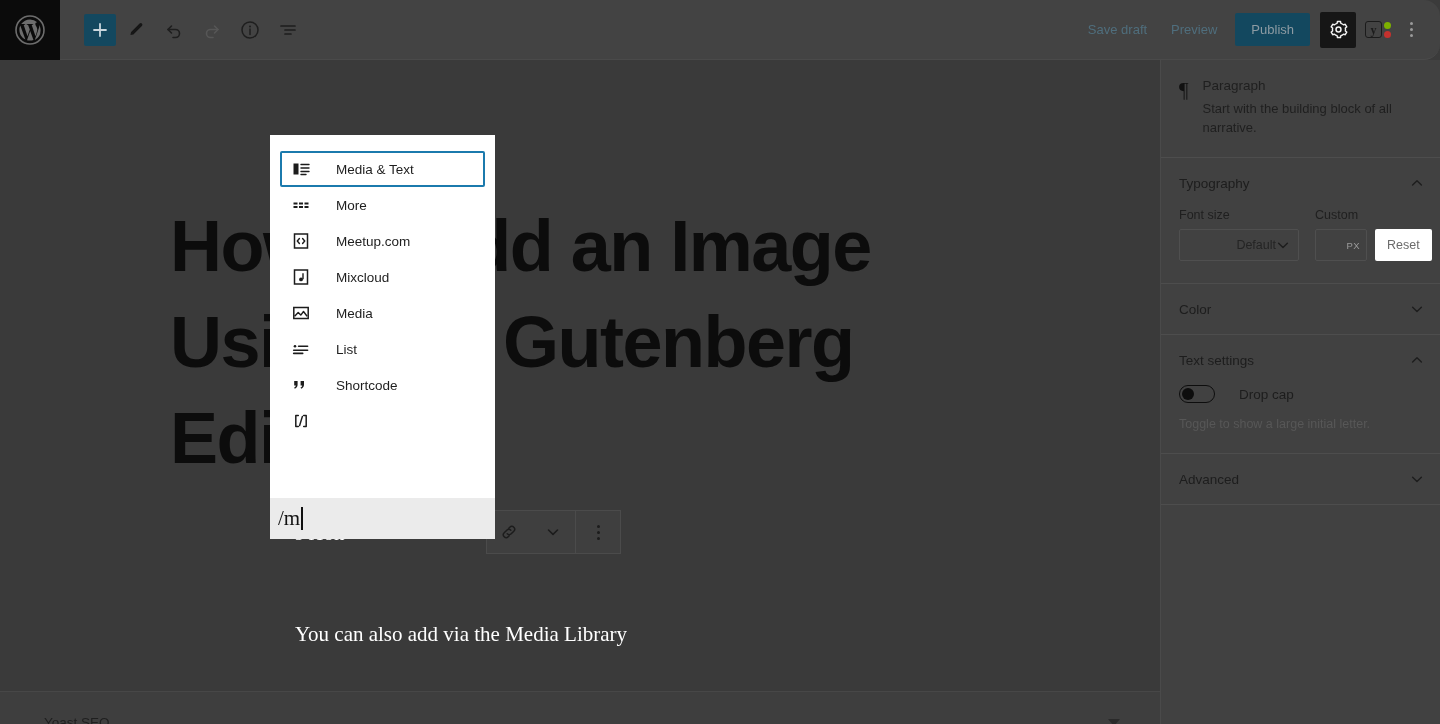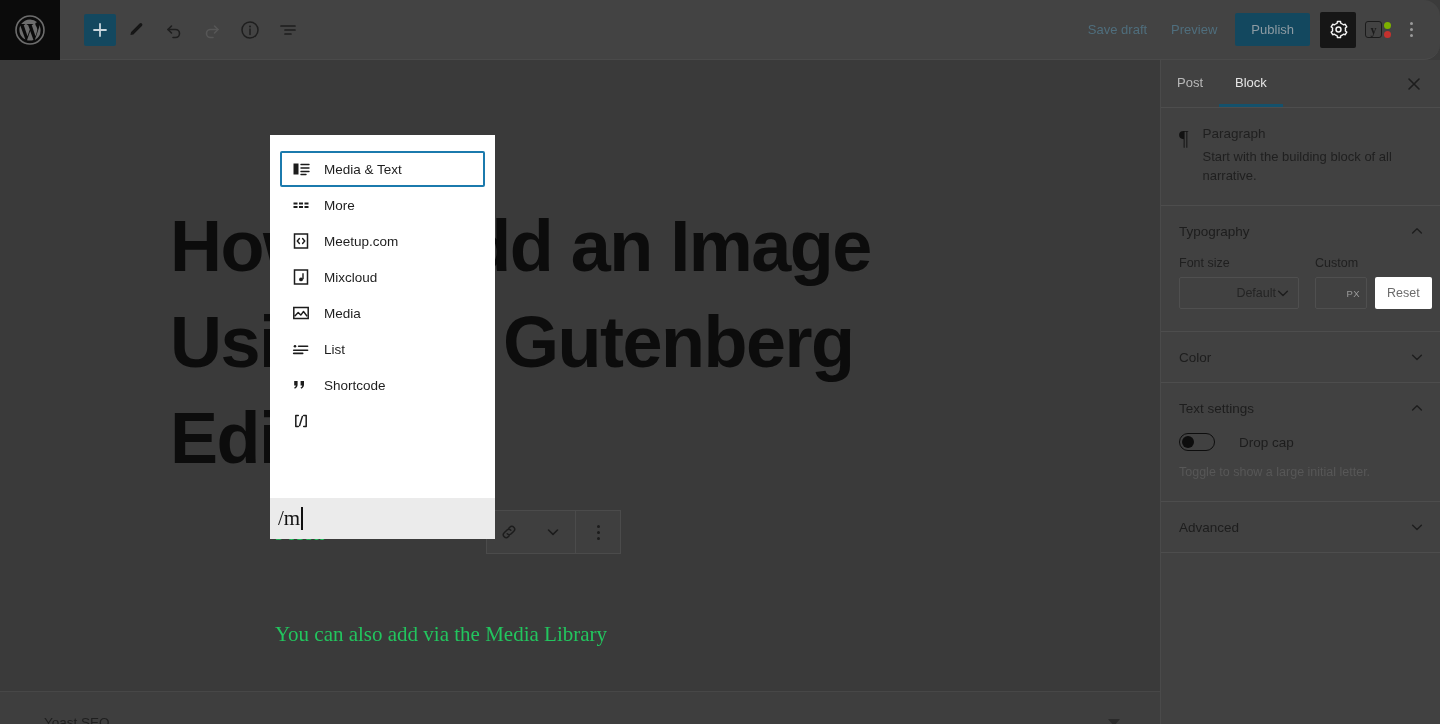--- a/index.html
+++ b/index.html
@@ -81,21 +81,21 @@
 
   
   .post-title {
     position: absolute; left: 170px; top: 138px; width: 830px;
     font-family: "Liberation Sans", sans-serif;
     font-weight: 700; font-size: 72px; line-height: 96px;
     letter-spacing: -1.5px; color: #0c0c0c;
   }
   .para-line {
     position: absolute; font-family: "Liberation Serif", serif;
-    font-size: 21px; color: #22c55e; white-space: nowrap;
+    font-size: 21px; color: #ffffff; white-space: nowrap; margin-left: 20px;
   }
   .para-hidden { left: 275px; top: 461px; }
   .para-second { left: 275px; top: 562px; }
 
   
   .block-toolbar {
     position: absolute; left: 486px; top: 450px; height: 44px;
     background: #3f3f3f; border: 1px solid #4b4b4b;
     display: flex; align-items: center;
   }
@@ -108,21 +108,21 @@
   
   .slash-popover {
     position: absolute; left: 270px; top: 135px; width: 225px; height: 404px;
     z-index: 40;
   }
   .slash-list {
     background: #ffffff; width: 225px; height: 363px;
     padding: 16px 10px 8px 10px; overflow: hidden;
   }
   .slash-item {
-    display: flex; align-items: center; gap: 12px;
+    display: flex; align-items: center; gap: 24px;
     height: 36px; padding: 0 8px; border-radius: 2px;
     cursor: pointer; border: 2px solid transparent;
   }
   .slash-item.selected { border-color: #1b7aad; }
   .slash-label {
     font-size: 13.5px; color: #1e1e1e; font-family: "Liberation Sans", sans-serif;
   }
   .slash-icon { width: 22px; height: 22px; display: flex; align-items: center; justify-content: center; flex: none; }
   .slash-input {
     width: 225px; height: 41px; background: #ebebeb;
@@ -424,29 +424,20 @@
     </div>
 
     <div class="slash-input">
       <span class="slash-input-text">/m</span>
         <span class="caret"></span>
     </div>
   </div>
 
   <div class="sidebar">
 
-    <div class="sb-tabs">
-      <button class="sb-tab">Post</button>
-      <button class="sb-tab active">Block</button>
-      <button class="sb-close">
-        <svg width="16" height="16" viewBox="0 0 16 16">
-          <path d="M3 3l10 10M13 3L3 13" stroke="#1d1d1d" stroke-width="1.6" stroke-linecap="round"></path>
-        </svg>
-      </button>
-    </div>
 
     <div class="sb-block-card">
       <span class="pilcrow">¶</span>
       <div>
         <div class="sb-block-title">Paragraph</div>
         <div class="sb-block-desc">Start with the building block of all narrative.</div>
       </div>
     </div>
 
     <div class="sb-section">

